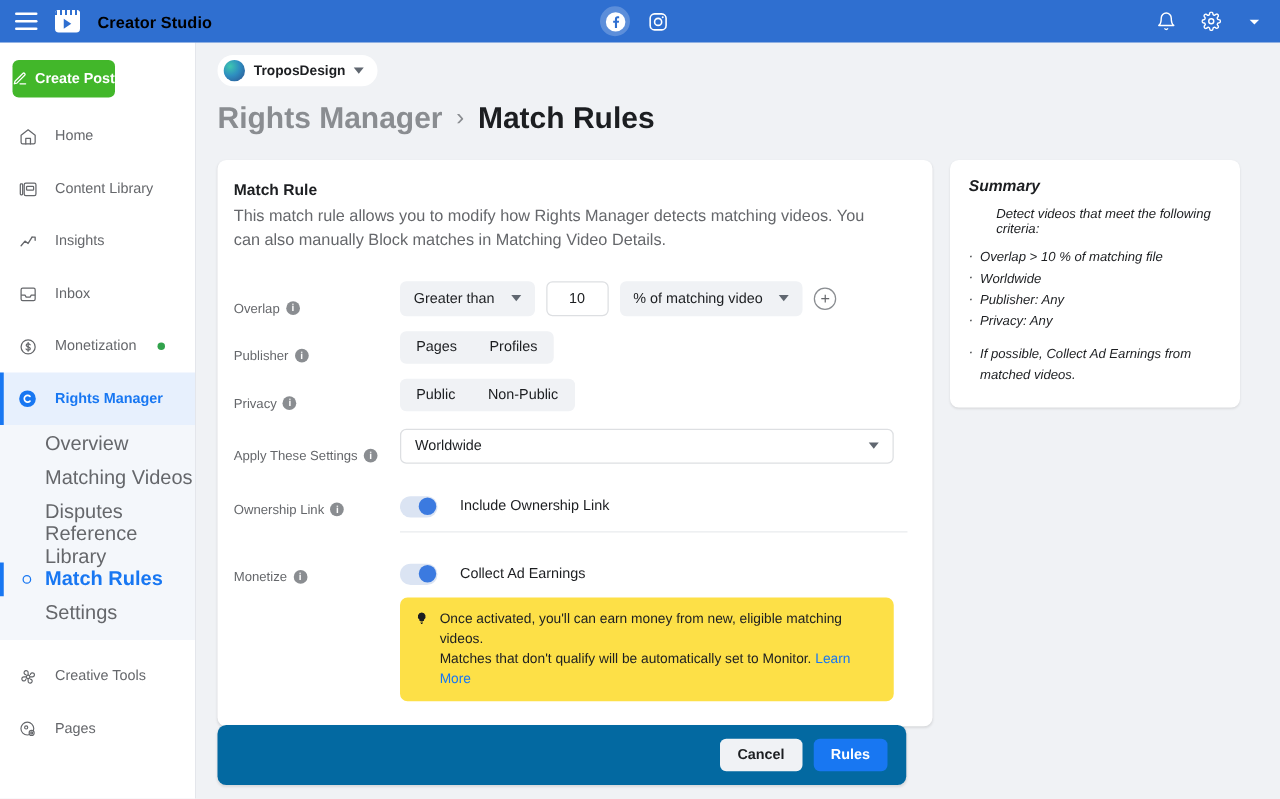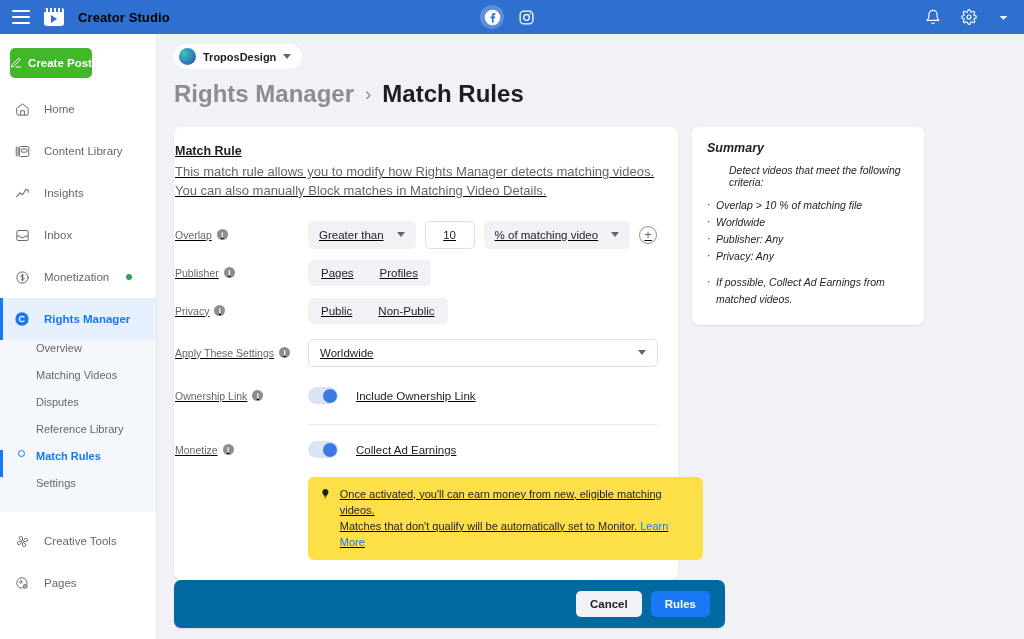--- a/index.html
+++ b/index.html
@@ -82,22 +82,22 @@
   .nav-item .ico { width: 20px; display: flex; align-items: center; justify-content: center; flex: 0 0 20px; }
   .nav-item.active {
     background: #e7f0fd; color: #1877f2; font-weight: bold;
   }
   .nav-item.active::before {
     content: ""; position: absolute; left: 0; top: 0; bottom: 0;
     width: 3px; background: #1877f2;
   }
   .subnav { background: #f4f7fb; padding: 2px 0 8px 0; }
   .subnav-item {
-    height: 27px; display: flex; 
-    padding-left: 36px; font-size: 11px; color: #65676b; cursor: pointer;
+    height: 27px; display: flex; align-items: center;
+    padding-left: 36px; font-size: 16px; color: #65676b; cursor: pointer;
     position: relative;
   }
   .subnav-item.active { color: #1877f2; font-weight: bold; }
   .subnav-item.active::before {
     content: ""; position: absolute; left: 0; top: 0; bottom: 0; width: 3px; background: #1877f2;
   }
   .subnav-item .dot-ring {
     position: absolute; left: 18px; width: 7px; height: 7px;
     border: 1.6px solid #1877f2; border-radius: 50%;
   }
@@ -139,25 +139,25 @@
 
   .content-row {
     display: flex; gap: 14px; margin: 19px 0 0 17px;
     align-items: flex-start;
   }
 
   .card {
     background: #fff; border-radius: 7px;
     box-shadow: 0 1px 2px rgba(0,0,0,0.10);
   }
-  .rule-card { width: 504px; padding: 17px 20px 20px 1px; text-decoration: underline; }
+  .rule-card { width: 572px; padding: 17px 20px 20px 13px; }
   .rule-title { font-size: 12.5px; font-weight: bold; color: #1c1e21; margin-bottom: 5px; }
   .rule-desc { font-size: 13px; color: #65676b; line-height: 1.45; max-width: 512px; }
 
-  .frow { display: flex; align-items: center; min-height: 34px; margin-top: 4px; }
+  .frow { display: flex; align-items: flex-end; min-height: 34px; margin-top: 4px; }
   .frow-label {
     width: 133px; flex: 0 0 133px;
     font-size: 10.5px; color: #65676b;
     display: flex; align-items: center; gap: 5px;
   }
   .info-i {
     width: 11px; height: 11px; border-radius: 50%;
     background: #8a8d91; color: #fff;
     font-size: 8px; font-weight: bold; font-style: normal;
     display: inline-flex; align-items: center; justify-content: center;

